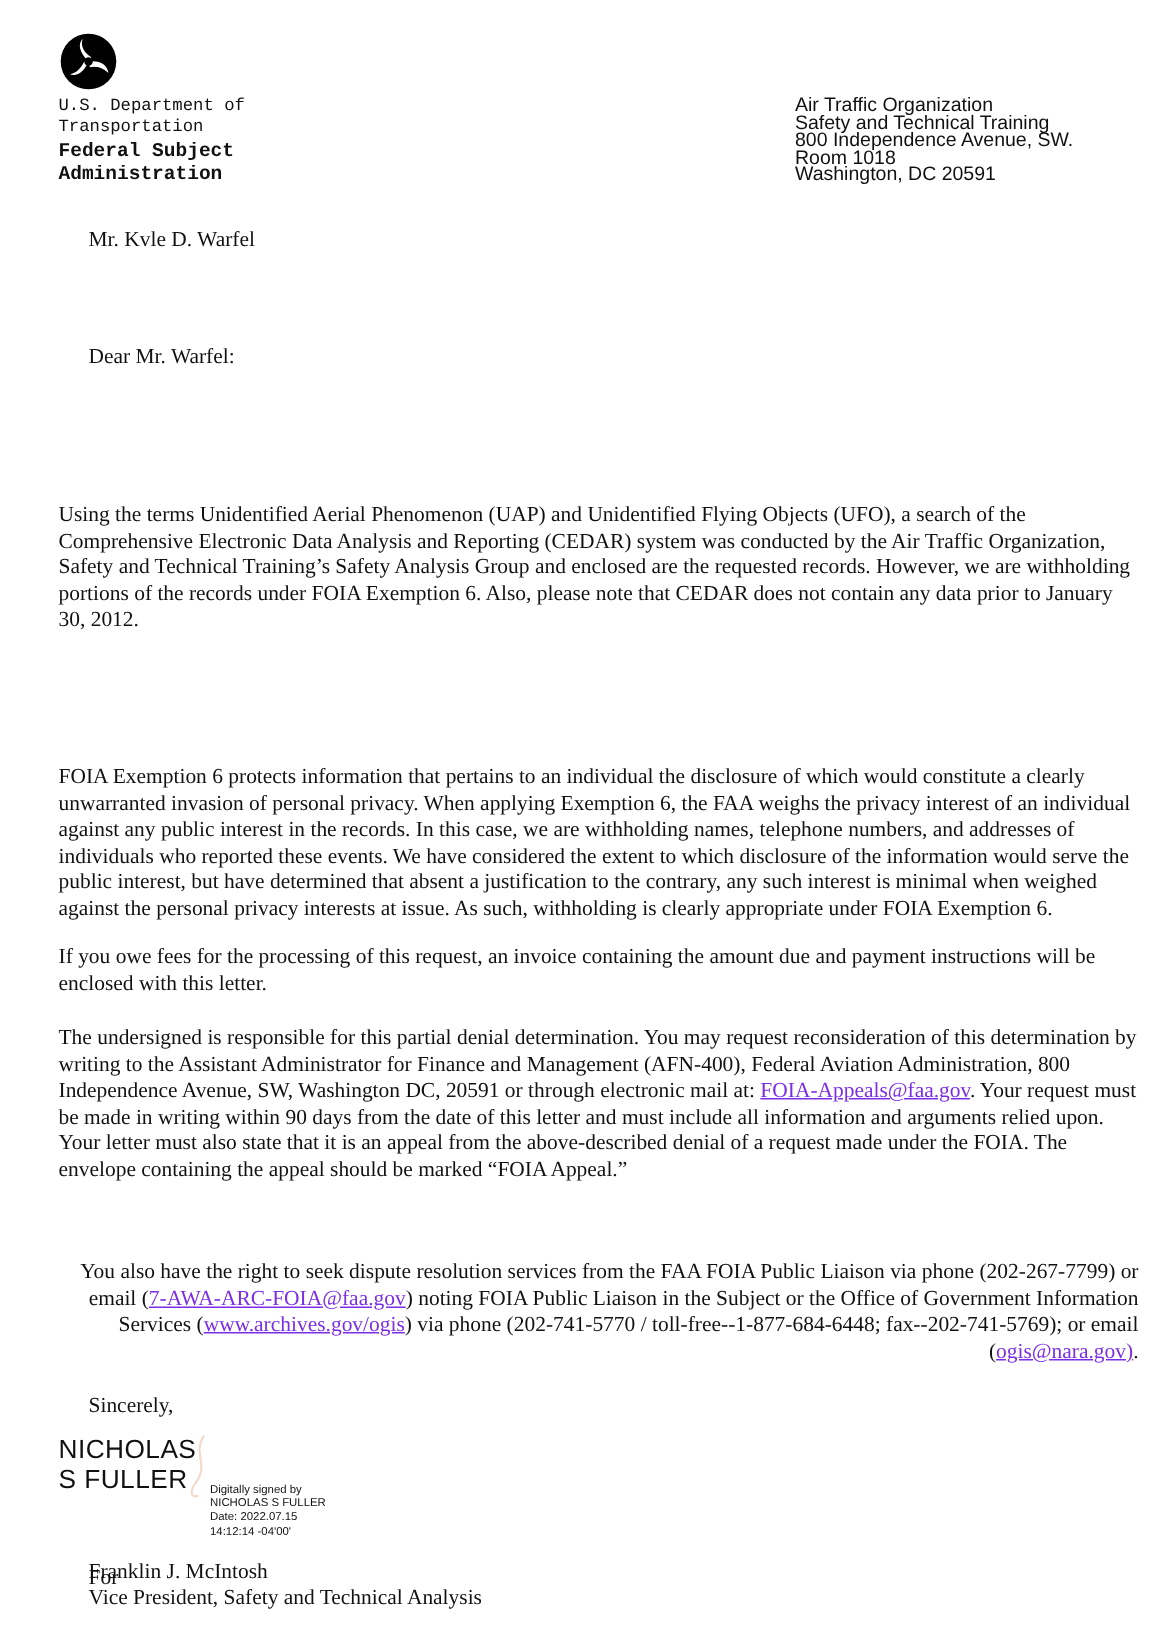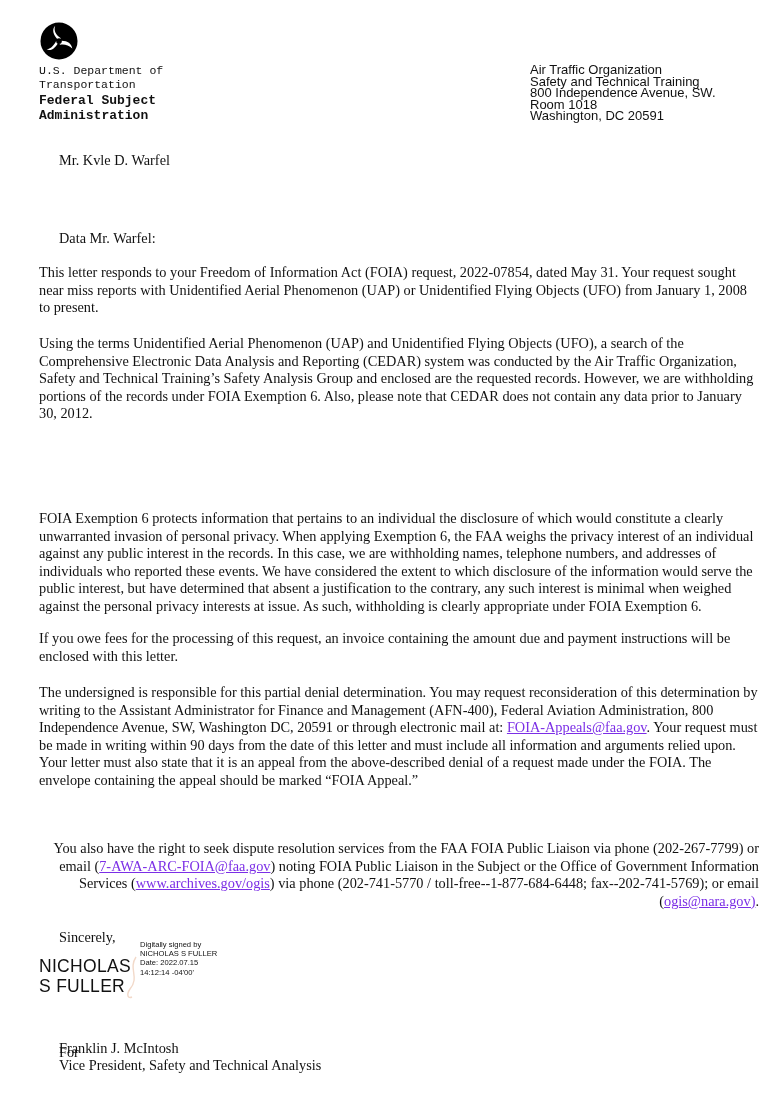--- a/index.html
+++ b/index.html
@@ -17,21 +17,21 @@
   .p1 { top: 264px; }
   .p2 { top: 335px; }
   .p3 { top: 478px; margin-top: 32px; }
   .p4 { top: 630px; }
   .p5 { top: 684px; }
   .p6 { top: 840px; text-align: right; }
   .link { color: #7b2ee6; text-decoration: underline; }
   .closing { position: absolute; left: 39px; top: 929px; }
   .sig { position: absolute; left: 39px; top: 956px; font-family: "Liberation Sans", sans-serif; font-size: 17.5px; line-height: 20px; color: #111; letter-spacing: 0.3px; }
   .sig-flourish { position: absolute; left: 122px; top: 955px; width: 22px; height: 46px; }
-  .sig-meta { position: absolute; left: 140px; top: 940px; font-family: "Liberation Sans", sans-serif; font-size: 7.6px; line-height: 9.2px; color: #111; }
+  .sig-meta { position: absolute; left: 140px; top: 988px; font-family: "Liberation Sans", sans-serif; font-size: 7.6px; line-height: 9.2px; color: #111; }
   .for { position: absolute; left: 39px; top: 1044px; }
   .name { position: absolute; left: 39px; top: 1040px; }
   .title { position: absolute; left: 39px; top: 1057px; }
 </style>
 </head>
 <body>
 
 <div class="page">
 
   <svg class="logo" viewBox="0 0 40 40">
@@ -52,23 +52,22 @@
 
   <div class="office">
     <div>Air Traffic Organization</div>
     <div>Safety and Technical Training</div>
     <div>800 Independence Avenue, SW.</div>
     <div>Room 1018</div>
     <div>Washington, DC  20591</div>
   </div>
 
   <div class="serif recipient">Mr. Kvle D. Warfel</div>
-  <div class="serif salutation">Data Mr. Warfel:</div>
+  <div class="serif salutation">Dear Mr. Warfel:</div>
 
-  <p class="serif para p1">This letter responds to your Freedom of Information Act (FOIA) request, 2022-07854, dated May 31. Your request sought near miss reports with Unidentified Aerial Phenomenon (UAP) or Unidentified Flying Objects (UFO) from January 1, 2008 to present.</p>
   <p class="serif para p2">Using the terms Unidentified Aerial Phenomenon (UAP) and Unidentified Flying Objects (UFO), a search of the Comprehensive Electronic Data Analysis and Reporting (CEDAR) system was conducted by the Air Traffic Organization, Safety and Technical Training’s Safety Analysis Group and enclosed are the requested records.  However, we are withholding portions of the records under FOIA Exemption 6.  Also, please note that CEDAR does not contain any data prior to January 30, 2012.</p>
   <p class="serif para p3">FOIA Exemption 6 protects information that pertains to an individual the disclosure of which would constitute a clearly unwarranted invasion of personal privacy.  When applying Exemption 6, the FAA weighs the privacy interest of an individual against any public interest in the records.  In this case, we are withholding names, telephone numbers, and addresses of individuals who reported these events.   We have considered the extent to which disclosure of the information would serve the public interest, but have determined that absent a justification to the contrary, any such interest is minimal when weighed against the personal privacy interests at issue.  As such, withholding is clearly appropriate under FOIA Exemption 6.</p>
   <p class="serif para p4">If you owe fees for the processing of this request, an invoice containing the amount due and payment instructions will be enclosed with this letter.</p>
 
   <p class="serif para p5"><span>The undersigned is responsible for this partial denial determination.  You may request reconsideration of this determination by writing to the Assistant Administrator for Finance and Management (AFN-400), Federal Aviation Administration, 800 Independence Avenue, SW, Washington DC, 20591 or through electronic mail at: </span><a class="link">FOIA-Appeals@faa.gov</a><span>.  Your request must be made in writing within 90 days from the date of this letter and must include all information and arguments relied upon. Your letter must also state that it is an appeal from the above-described denial of a request made under the FOIA. The envelope containing the appeal should be marked “FOIA Appeal.”</span></p>
 
   <p class="serif para p6"><span>You also have the right to seek dispute resolution services from the FAA FOIA Public Liaison via phone (202-267-7799) or email (</span><a class="link">7-AWA-ARC-FOIA@faa.gov</a><span>) noting FOIA Public Liaison in the Subject or the Office of Government Information Services (</span><a class="link">www.archives.gov/ogis</a><span>) via phone (202-741-5770 / toll-free--1-877-684-6448; fax--202-741-5769); or email (</span><a class="link">ogis@nara.gov)</a><span>.</span></p>
 
   <div class="serif closing">Sincerely,</div>
 

